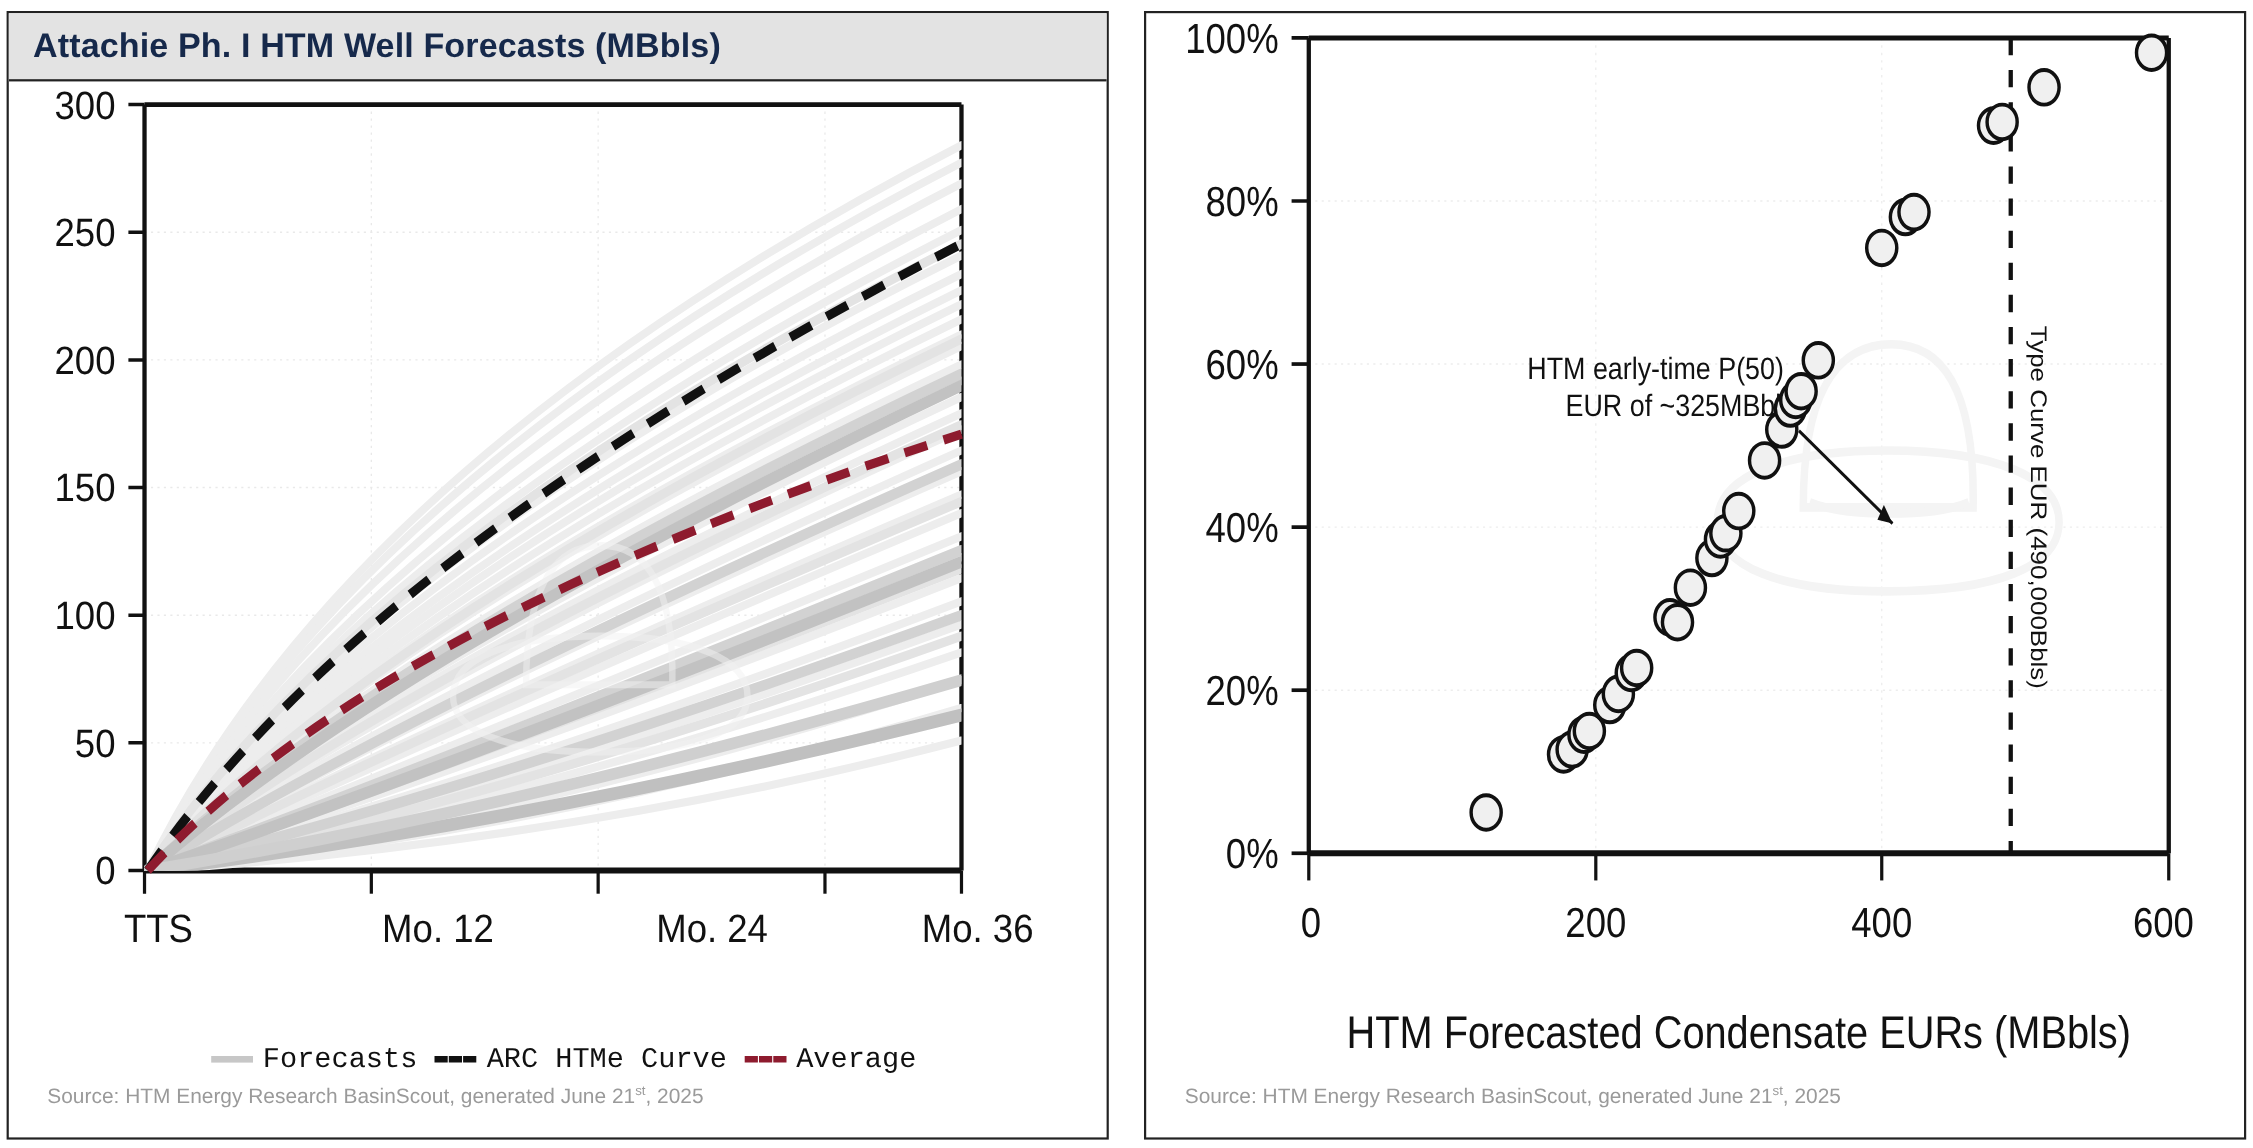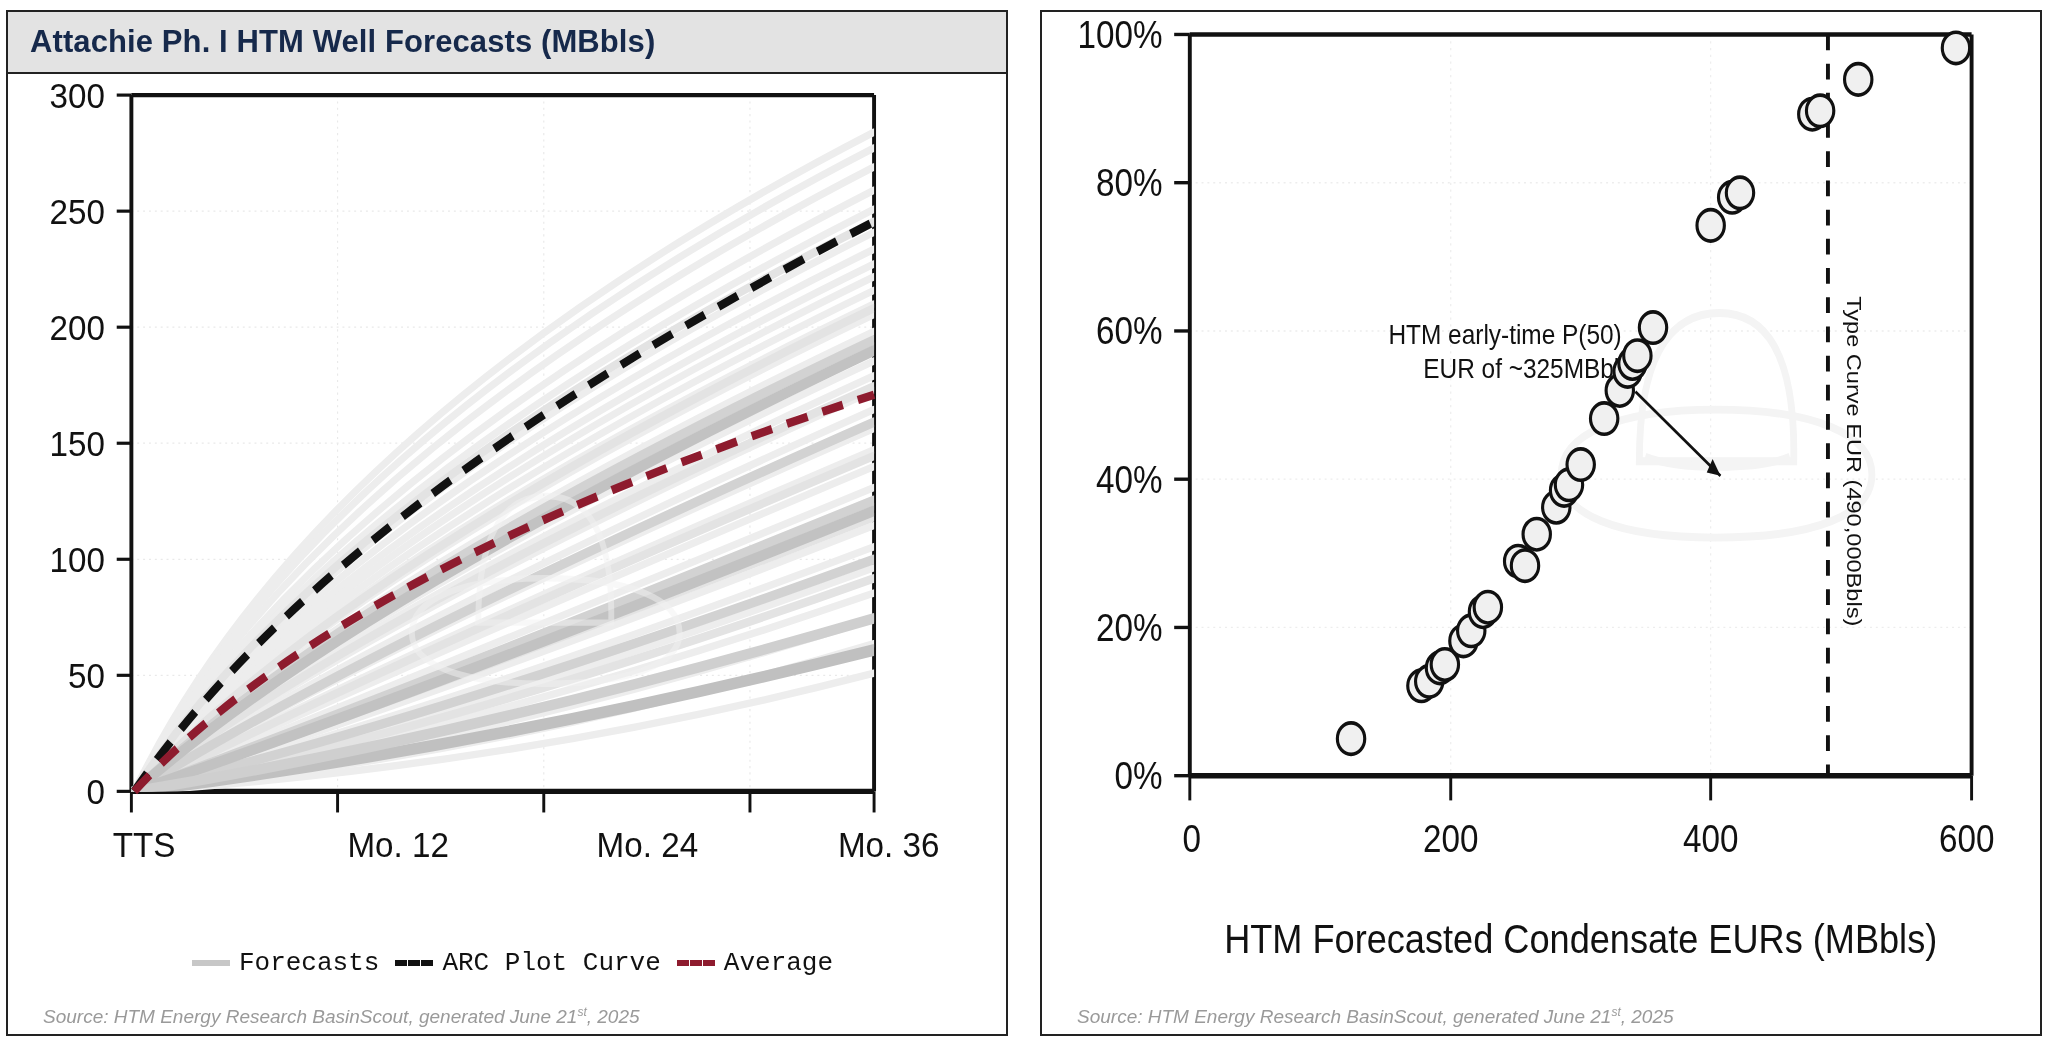--- a/index.html
+++ b/index.html
@@ -3,21 +3,21 @@
 <meta charset="utf-8">
 <style>
   html,body{margin:0;padding:0;background:#ffffff;}
   body{width:2048px;height:1044px;font-family:"Liberation Sans",sans-serif;overflow:hidden;}
   .board{position:relative;width:2048px;height:1044px;display:flex;gap:32px;padding:10px 6px 8px 6px;box-sizing:border-box;}
   .panel{position:relative;flex:1 1 50%;border:2px solid #222;background:#fff;box-sizing:border-box;display:flex;flex-direction:column;}
   .panel-header{background:#e3e3e3;border-bottom:2px solid #222;height:62px;display:flex;align-items:center;padding-left:22px;box-sizing:border-box;}
   .panel-title{font-size:31px;font-weight:bold;color:#16294b;letter-spacing:.1px;white-space:nowrap;}
   .panel-body{position:relative;flex:1 1 auto;margin-left:11px;}
   .plot-svg{display:block;width:100%;height:100%;}
-  .src{position:absolute;left:24px;bottom:6px;font-size:19px;color:#9a9a9a;white-space:nowrap;font-style:italic;}
+  .src{position:absolute;left:24px;bottom:26px;font-size:19px;color:#9a9a9a;white-space:nowrap;}
   .src sup{font-size:12px;vertical-align:super;}
   .legend{position:absolute;left:0;right:0;bottom:56px;display:flex;justify-content:center;align-items:center;gap:16px;pointer-events:none;font-family:Liberation Mono, monospace;}
   .lg-item{display:flex;align-items:center;gap:9px;}
   .lg-label{font-size:26px;color:#111;white-space:nowrap;}
   .lg-swatch{display:inline-block;width:38px;height:0;border-top-width:6px;border-top-style:solid;}
   .lg-solid{border-top-color:#c7c7c7;}
   .lg-dash-black{border-top-style:dashed;border-top-color:#111;}
   .lg-dash-red{border-top-style:dashed;border-top-color:#8e1b2e;}
 </style>
 </head>
@@ -154,21 +154,21 @@
         <path d="M118,680 Q330,466 875,304" fill="none" stroke="#8e1b2e" stroke-width="8" stroke-dasharray="22 16" stroke-linecap="butt"></path>
       </svg>
 
       <div class="legend">
         <div class="lg-item">
           <span class="lg-swatch lg-solid"></span>
           <span class="lg-label">Forecasts</span>
         </div>
         <div class="lg-item">
           <span class="lg-swatch lg-dash-black"></span>
-          <span class="lg-label">ARC Plot Curve</span>
+          <span class="lg-label">ARC HTMe Curve</span>
         </div>
         <div class="lg-item">
           <span class="lg-swatch lg-dash-red"></span>
           <span class="lg-label">Average</span>
         </div>
       </div>
 
       <div class="src"><span>Source: HTM Energy Research BasinScout, generated June 21</span><sup>st</sup><span>, 2025</span></div>
     </div>
   </div>

